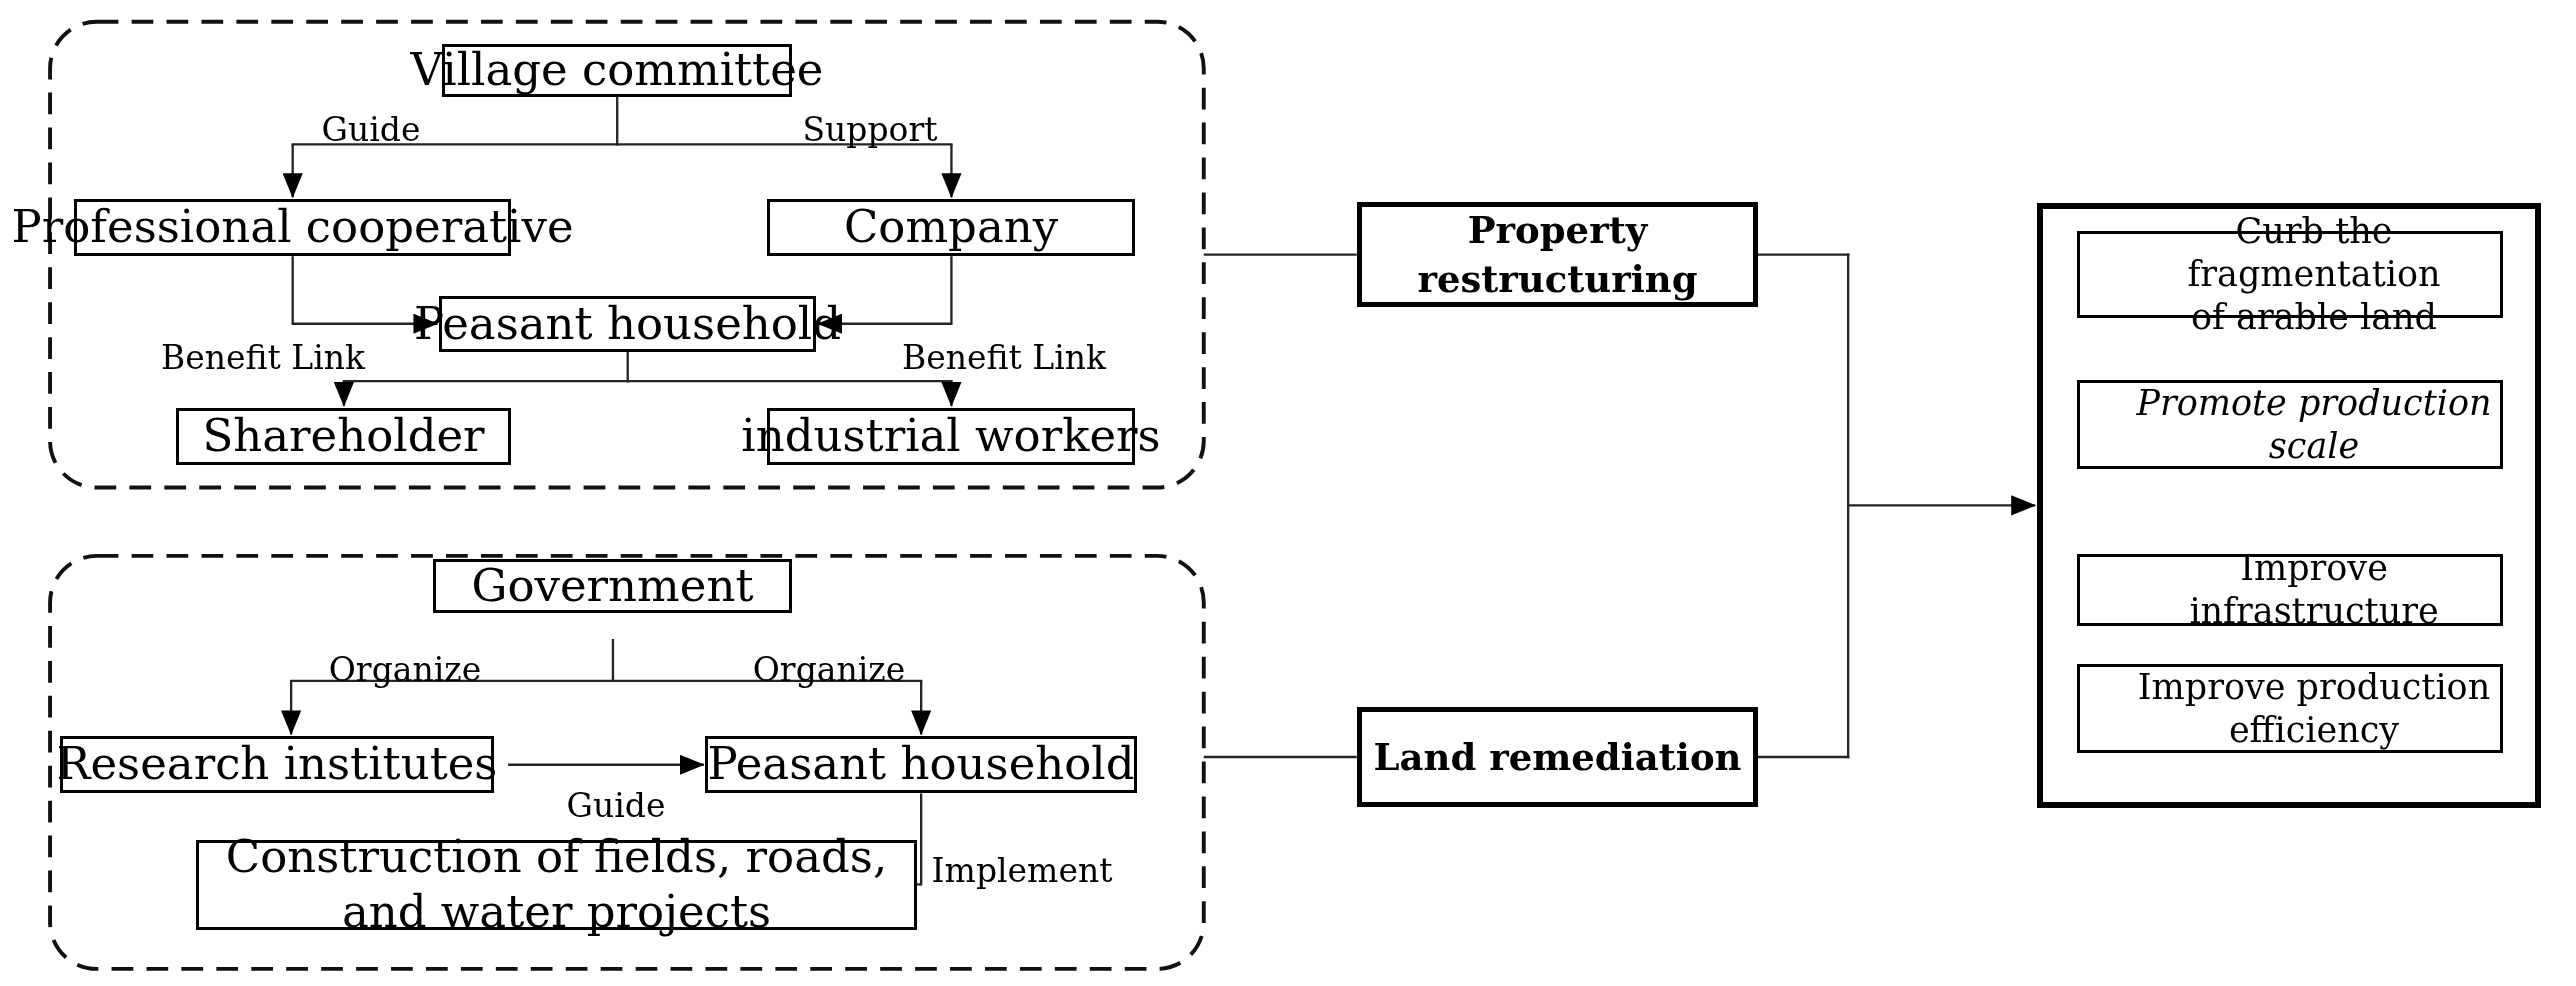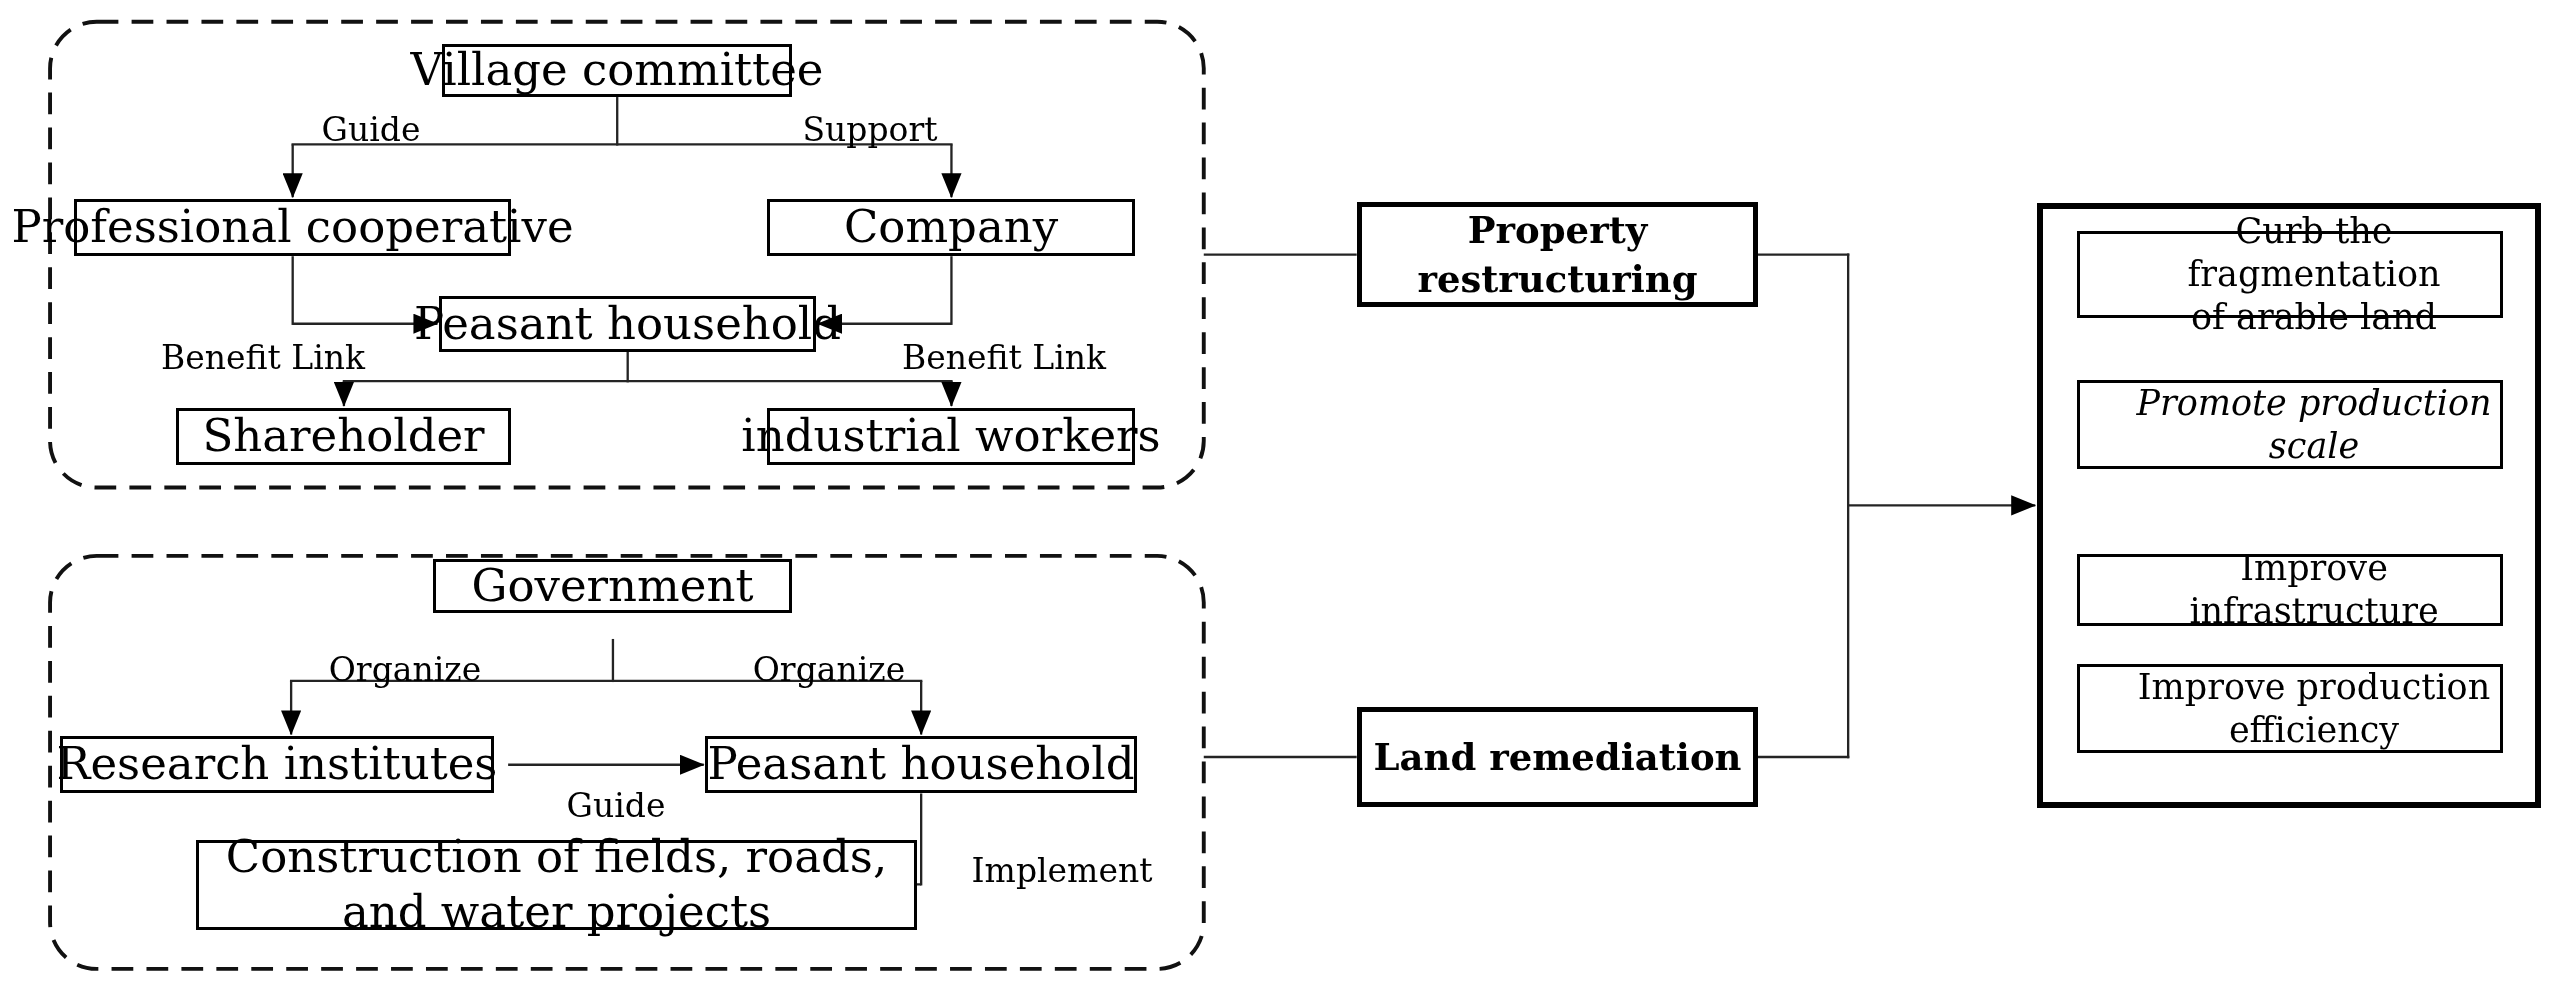--- a/index.html
+++ b/index.html
@@ -160,21 +160,21 @@
 
   <div class="node" style="left:60px; top:736px; width:434px; height:57px;">Research institutes</div>
 
   <div class="node" style="left:705px; top:736px; width:432px; height:57px;">Peasant household</div>
 
   <div class="edge-label" style="left:616px; top:805px;">Guide</div>
 
   <div class="node multiline" style="left:196px; top:840px; width:721px; height:90px;">Construction of fields, roads,
 and water projects</div>
 
-  <div class="edge-label" style="left:1022px; top:870px;margin-left:40px;">Implement</div>
+  <div class="edge-label" style="left:1022px; top:870px;">Implement</div>
 
   <div class="node emph" style="left:1357px; top:202px; width:401px; height:105px;">Property
 restructuring</div>
 
   <div class="node emph" style="left:1357px; top:707px; width:401px; height:100px;">Land remediation</div>
 
   <div class="outer-frame" style="left:2037px; top:203px; width:504px; height:605px;"></div>
 
   <div class="right-item" style="left:2077px; top:231px; width:426px; height:87px;">Curb the fragmentation
 of arable land</div>

